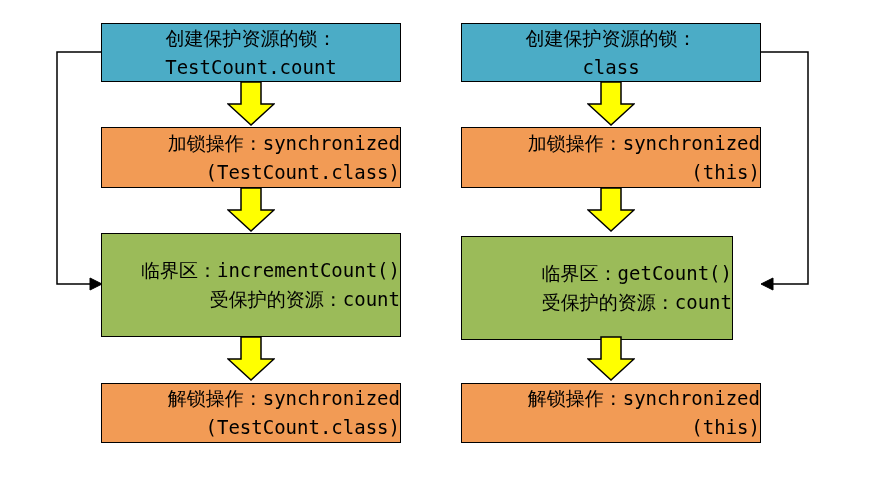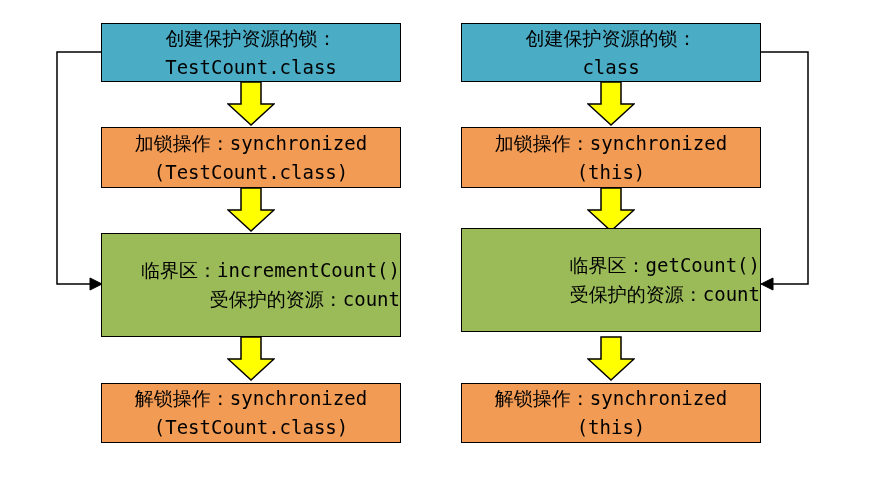--- a/index.html
+++ b/index.html
@@ -38,21 +38,21 @@
     display: flex;
     flex-direction: column;
     align-items: center;
     justify-content: center;
     text-align: center;
     font-size: 19px;
     line-height: 29px;
     white-space: nowrap;
   }
   .box.blue   { background: var(--box-blue,   #4BACC6); }
-  .box.orange { background: var(--box-orange, #F29B55); }
+  .box.orange { background: var(--box-orange, #F29B55); align-items: flex-end; }
   .box.green  { background: var(--box-green,  #9BBB59); align-items: flex-end; }
   .block-arrow {
     position: absolute;
     width: 48px;
     height: 46px;
   }
   .block-arrow polygon {
     fill: var(--arrow-yellow, #FFFF00);
     stroke: #000;
     stroke-width: 1.5;
@@ -70,21 +70,21 @@
       <polygon points="90,278 90,290 102,284"></polygon>
     </g>
     <g>
       <polyline points="761,52 808,52 808,284 773,284"></polyline>
       <polygon points="773,278 773,290 761,284"></polygon>
     </g>
   </svg>
 
   <div class="box blue" style="left:101px; top:23px; width:300px; height:59px">
     <div>创建保护资源的锁：</div>
-    <div>TestCount.class</div>
+    <div>TestCount.count</div>
   </div>
 
   <svg class="block-arrow" style="left:227px; top:81px" viewBox="0 0 48 46" xmlns="http://www.w3.org/2000/svg">
     <polygon points="14,1 34,1 34,23 47,23 24,44 1,23 14,23"></polygon>
   </svg>
 
   <div class="box orange" style="left:101px; top:127px; width:300px; height:61px">
     <div>加锁操作：synchronized</div>
     <div>(TestCount.class)</div>
   </div>
@@ -118,21 +118,21 @@
 
   <div class="box orange" style="left:461px; top:127px; width:300px; height:61px">
     <div>加锁操作：synchronized</div>
     <div>(this)</div>
   </div>
 
   <svg class="block-arrow" style="left:587px; top:187px" viewBox="0 0 48 46" xmlns="http://www.w3.org/2000/svg">
     <polygon points="14,1 34,1 34,23 47,23 24,44 1,23 14,23"></polygon>
   </svg>
 
-  <div class="box green" style="left:461px; top:228px; width:300px; height:104px">
+  <div class="box green" style="left:461px; top:236px; width:272px; height:104px">
     <div>临界区：getCount()</div>
     <div>受保护的资源：count</div>
   </div>
 
   <svg class="block-arrow" style="left:587px; top:336px" viewBox="0 0 48 46" xmlns="http://www.w3.org/2000/svg">
     <polygon points="14,1 34,1 34,23 47,23 24,44 1,23 14,23"></polygon>
   </svg>
 
   <div class="box orange" style="left:461px; top:383px; width:300px; height:60px">
     <div>解锁操作：synchronized</div>

